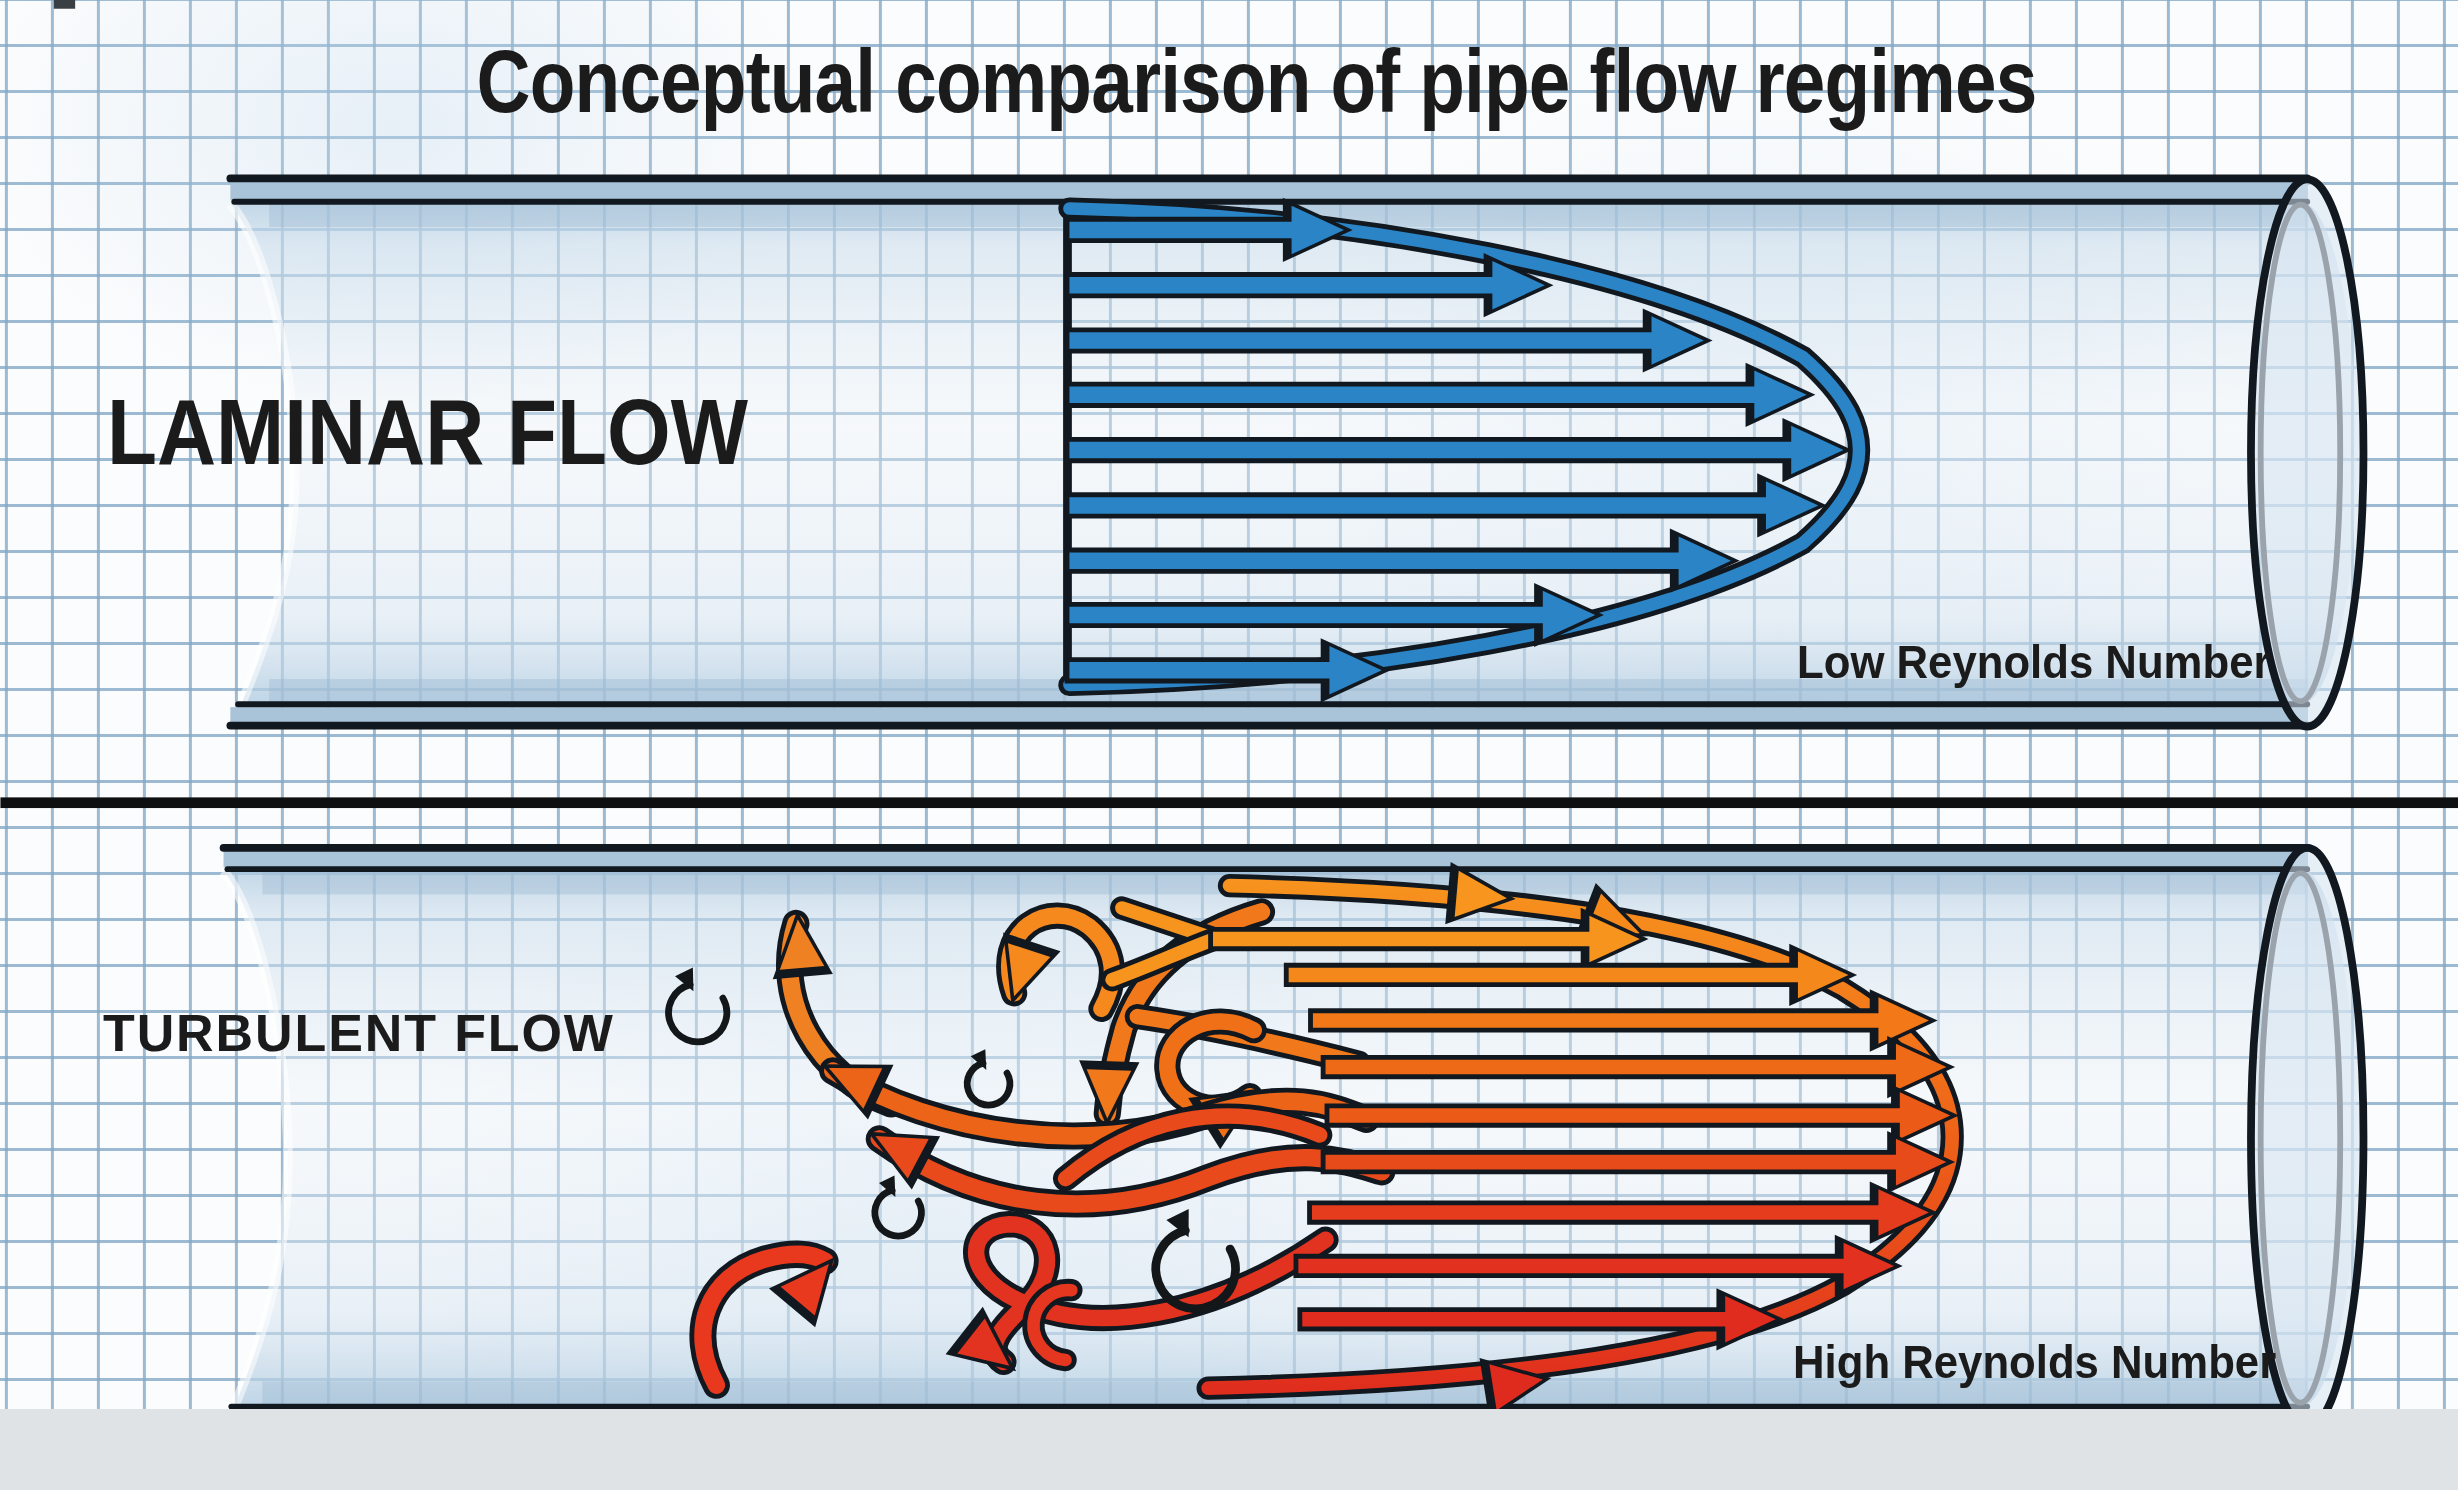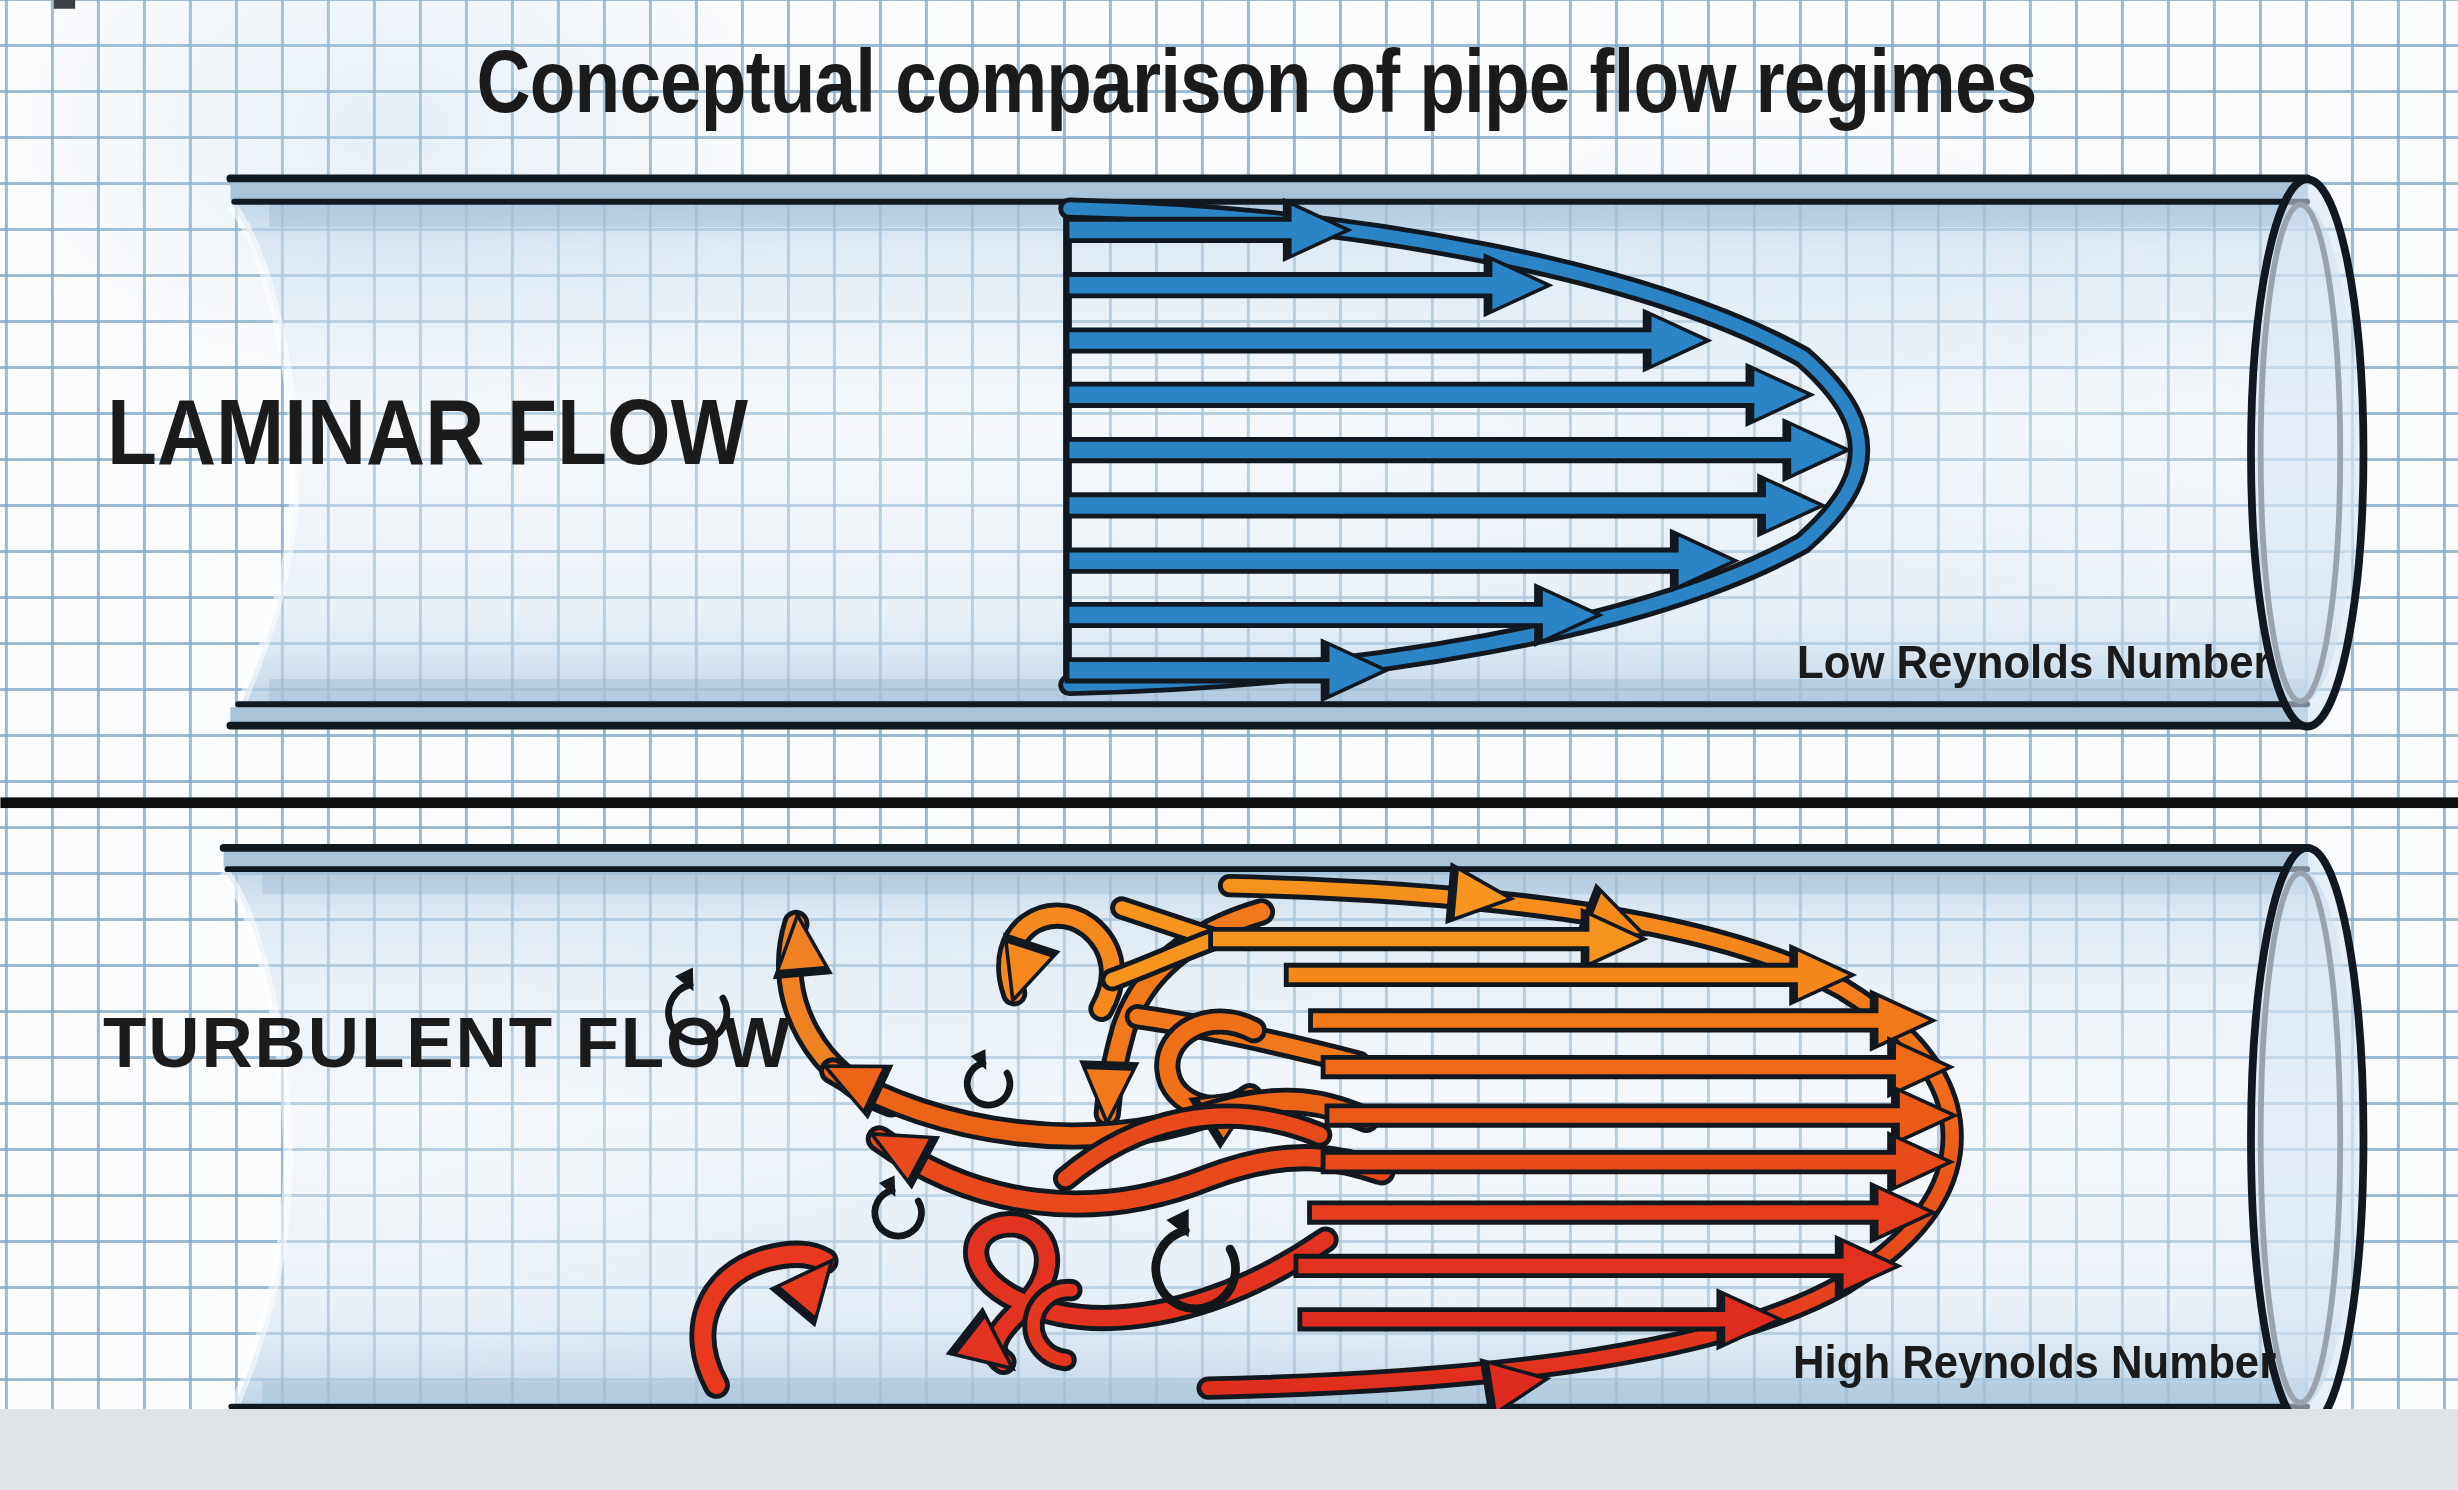--- a/index.html
+++ b/index.html
@@ -21,21 +21,21 @@
   #title{
     left:0;top:37px;width:2459px;text-align:center;
     font-size:89px;font-weight:800;letter-spacing:-1px;
     transform:translateX(27px) scaleX(.84);transform-origin:center top;
   }
   #laminar-label{
     left:107px;top:386px;font-size:93px;font-weight:800;
     transform:scaleX(.88);transform-origin:left top;
   }
   #turbulent-label{
-    left:103px;top:1007px;font-size:71px;font-weight:800;letter-spacing:1.9px;
+    left:103px;top:1007px;font-size:52px;font-weight:800;letter-spacing:1.9px;
   }
   .reynolds{font-size:46px;font-weight:700;transform:scaleX(.95);transform-origin:left top;}
   #low-reynolds{left:1797px;top:639px;}
   #high-reynolds{left:1793px;top:1339px;}
 </style>
 </head>
 <body>
 
 <div id="stage">
   <svg id="diagram-svg" width="2459" height="1490" viewBox="0 0 2534 1536">

